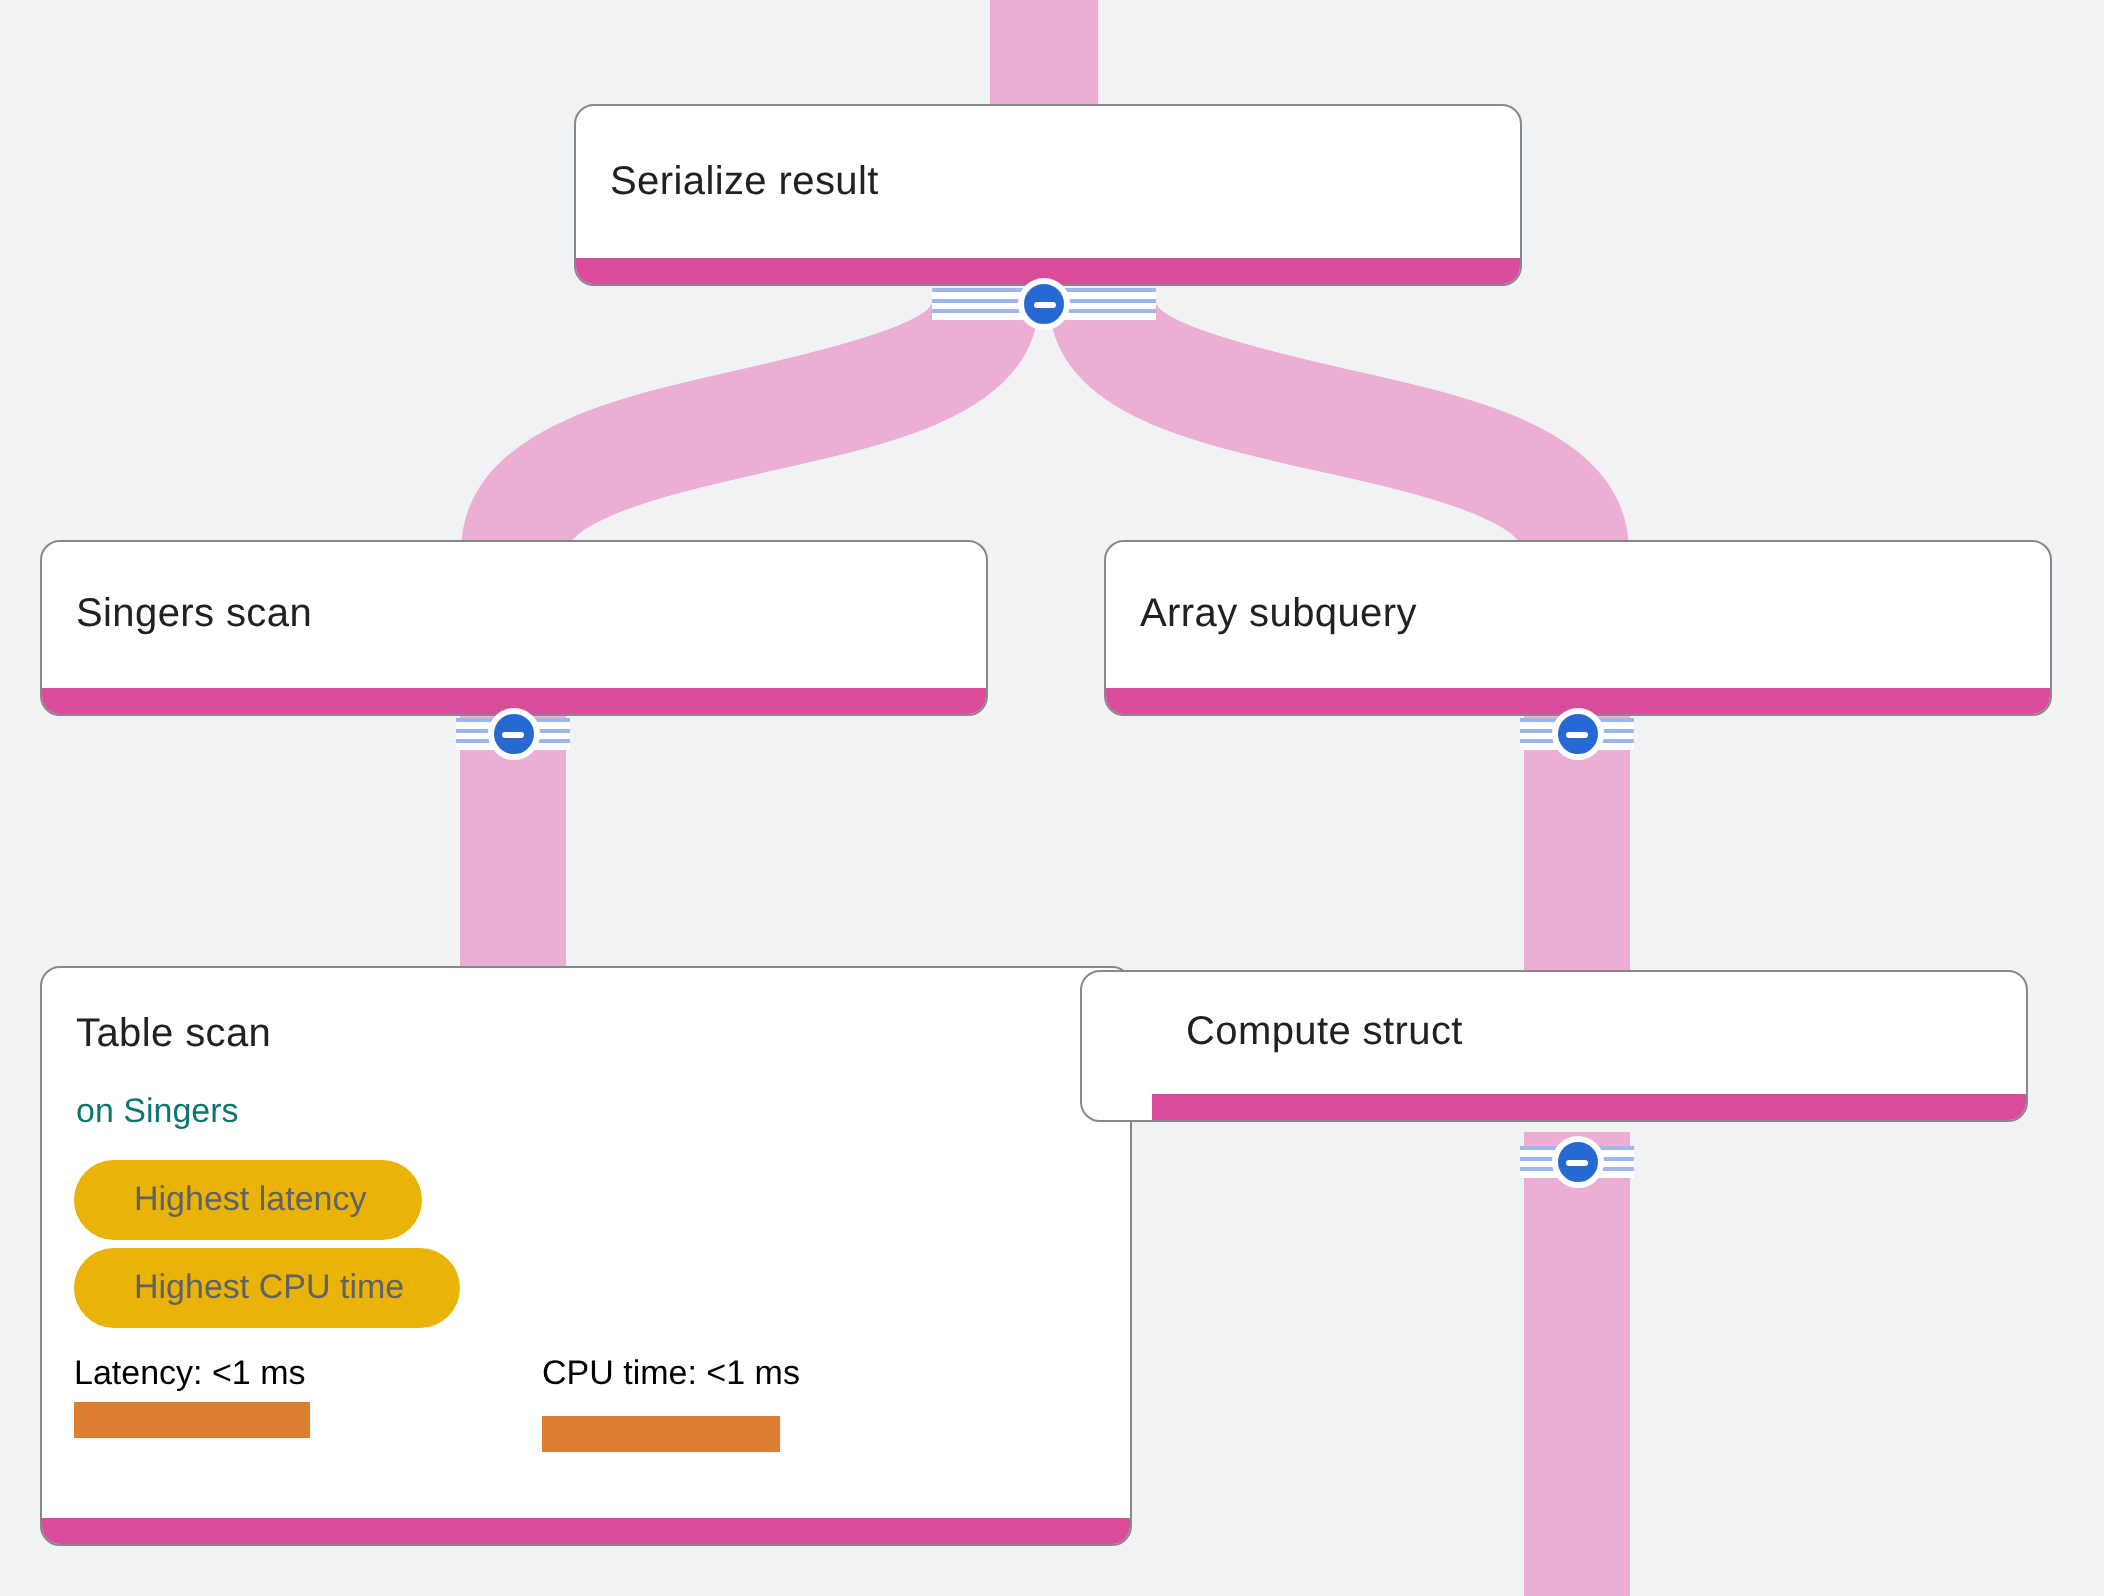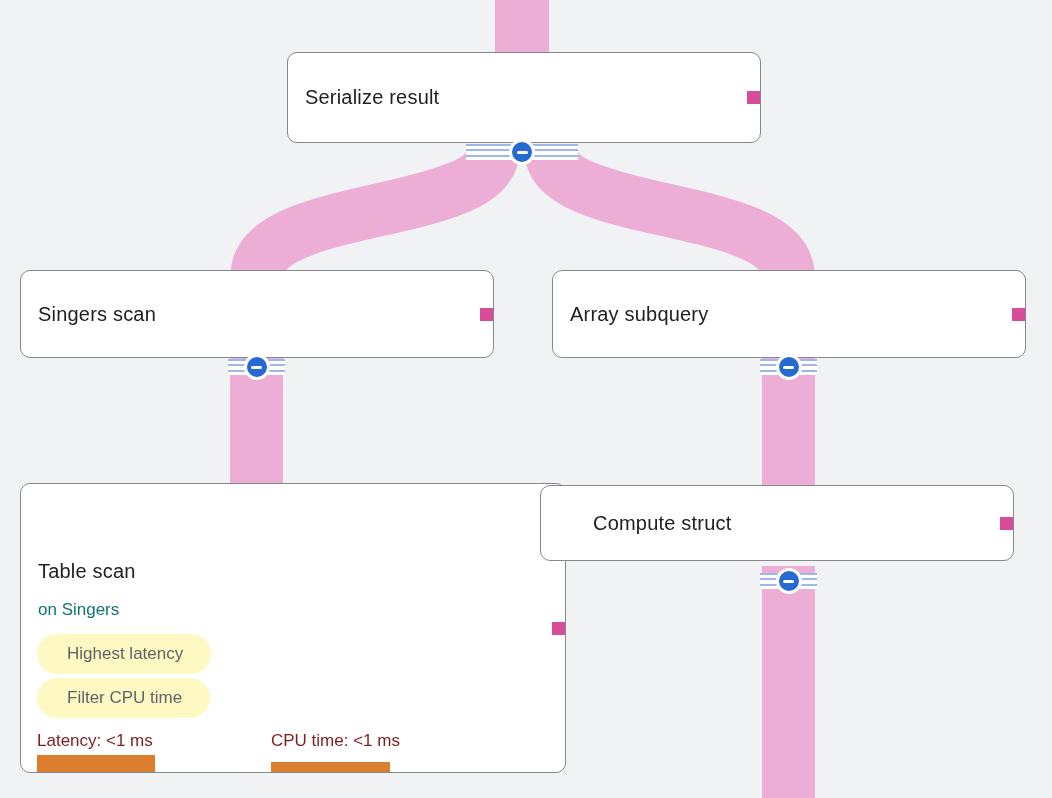--- a/index.html
+++ b/index.html
@@ -9,46 +9,45 @@
   
   #flow-svg{position:absolute; left:0; top:0; z-index:1;}
 
   
   .node{
     position:absolute; z-index:2;
     background:#ffffff;
     border:1.5px solid #85898d;
     border-radius:10px;
     overflow:hidden;
-    display:flex; flex-direction:row;
+    display:flex; flex-direction:column;
     box-sizing:border-box;
-    align-items:center;
   }
   .node-body{flex:1 1 auto; display:flex; align-items:center; padding-left:17px;}
   .node-body.block{display:block; padding:22px 17px 0 17px;}
   .node-title{font-size:20px; color:#202124; letter-spacing:.2px;}
   .node-accent{flex:0 0 13px; height:13px; background:#d84c9a;}
 
   .node-subtitle{font-size:17px; color:#0f766e; margin-top:17px;}
 
   .chip{
     display:inline-block;
-    background:#fef9c3; color:#5f6368;
+    background:#eab308; color:#5f6368;
     font-size:17px; line-height:40px; height:40px;
     border-radius:20px; padding:0 28px 0 30px;
     margin-top:4px;
   }
   .chip-row{margin-top:10px;}
   .chip-row + .chip-row{margin-top:0;}
 
   .metrics{position:absolute; left:16px; top:193px; width:440px;}
   .metric{position:absolute; top:0;}
   .metric.m0{left:0;}
   .metric.m1{left:211px;margin-left:23px;}
-  .metric-label{font-size:17px; color:#7f1d1d; white-space:nowrap;}
+  .metric-label{font-size:17px; color:#000000; white-space:nowrap;}
   .metric-bar{height:18px; background:#dc7e30; margin-top:4px;}
   .metric.m0 .metric-bar{width:118px;}
   .metric.m1 .metric-bar{width:119px; margin-top:11px;}
 
   
   .expander{position:absolute; z-index:3; height:28px; display:flex; align-items:center; justify-content:center;}
   .stripes{
     position:absolute; left:0; right:0; top:6px; height:16px;
     background:repeating-linear-gradient(to bottom, #9db7eb 0 2px, #ffffff 2px 5.3px);
   }
@@ -119,21 +118,21 @@
   </div>
 
   <div class="node" style="left:20px; top:483px; width:546px; height:290px;">
     <div class="node-body block" style="position:relative;">
       <div class="node-title">Table scan</div>
       <div class="node-subtitle">on Singers</div>
       <div class="chip-row" style="margin-left:-1px;">
         <span class="chip">Highest latency</span>
       </div>
       <div class="chip-row" style="margin-left:-1px;">
-        <span class="chip">Filter CPU time</span>
+        <span class="chip">Highest CPU time</span>
       </div>
       <div class="metrics">
         <div class="metric m0">
           <div class="metric-label">Latency: &lt;1 ms</div>
           <div class="metric-bar"></div>
         </div>
         <div class="metric m1">
           <div class="metric-label">CPU time: &lt;1 ms</div>
           <div class="metric-bar"></div>
         </div>

